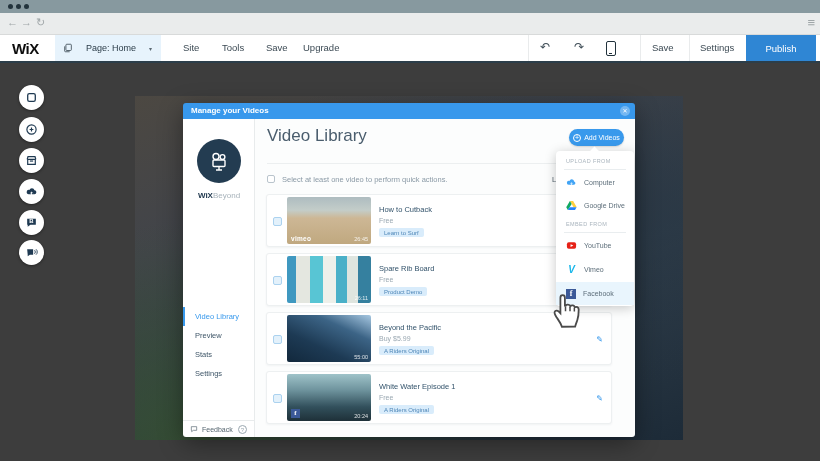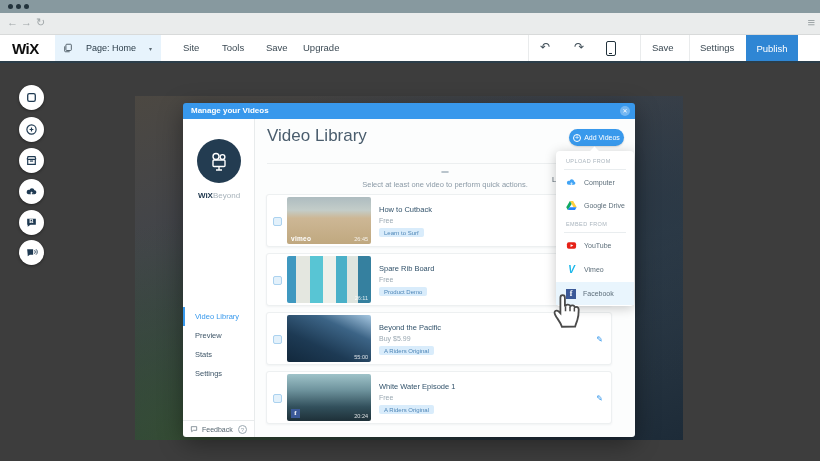--- a/index.html
+++ b/index.html
@@ -21,21 +21,21 @@
   .editorbar { left:0; top:35px; width:820px; height:28px; background:#fff; border-bottom:2px solid #2c3e4a; }
   .wixlogo { left:12px; top:5px; font-size:15px; font-weight:bold; color:#0d0d0d; letter-spacing:-0.5px; }
   .pagebox { left:55px; top:0; width:106px; height:26px; background:#e7f3fc; display:flex; align-items:center; gap:5px; padding-left:8px; cursor:pointer; }
   .pagebox span { font-size:9px; color:#2b3c48;padding-left:8px; }
   .menuitem { top:7px; font-size:9.5px; color:#3c4a54; cursor:pointer; }
   .vsep { top:0; width:1px; height:26px; background:#e9ebec; }
   .tbicon { top:5px; font-size:12px; color:#3f4d57; cursor:pointer; }
   .phone { left:606px; top:6px; width:10px; height:15px; border:1.5px solid #22323c; border-radius:2px; }
   .phone:after { content:""; position:absolute; left:2px; bottom:1px; width:3px; height:1.5px; background:#22323c; }
   .tbtext { top:7px; font-size:9.5px; color:#3c4a54; cursor:pointer; }
-  .publishbtn { left:746px; top:0; width:52px; height:26px; background:#2f86d4; color:#fff; font-size:9.5px; display:flex; align-items:center; justify-content:center; cursor:pointer; }
+  .publishbtn { left:746px; top:0; width:70px; height:26px; background:#2f86d4; color:#fff; font-size:9.5px; display:flex; align-items:center; justify-content:center; cursor:pointer; }
 
   
   .canvas { left:0; top:63px; width:820px; height:398px; background:#3d3d3d; }
   .photo { left:135px; top:96px; width:548px; height:344px;
     background:
       radial-gradient(ellipse at 12% 100%, rgba(56,84,44,.75), rgba(56,84,44,0) 45%),
       radial-gradient(ellipse at 90% 30%, rgba(38,52,66,.6), rgba(38,52,66,0) 55%),
       linear-gradient(160deg, #4c4842 0%, #41444a 30%, #2f3d49 60%, #1d2b38 100%); }
 
   
@@ -60,21 +60,21 @@
   .sidefoot { left:0; bottom:0; width:71px; height:17px; border-top:1px solid #e8ebec; display:flex; align-items:center; padding:0 7px; gap:4px; }
   .sidefoot .fb-label { font-size:7px; color:#55656f; cursor:pointer; }
   .helpcircle { margin-left:auto; width:9px; height:9px; border:1px solid #9aa7b0; border-radius:50%; font-size:6px; color:#9aa7b0; text-align:center; line-height:8px; cursor:pointer; }
 
   .modal-main { left:72px; top:16px; width:380px; height:318px; background:#fcfdfd; border-radius:0 0 3px 0; }
   .vl-heading { left:12px; top:7px; font-size:17px; color:#4a5d6d; }
   .vl-sub { left:13px; top:31px; font-size:7.5px; color:#9dabb6; }
   .addbtn { left:314px; top:10px; width:55px; height:17px; background:#3899ec; border-radius:9px; color:#fff; display:flex; align-items:center; justify-content:center; gap:3px; font-size:7px; cursor:pointer; box-shadow:0 1px 2px rgba(0,0,0,.15); }
   .addbtn .pl { width:8px; height:8px; border:1px solid #fff; border-radius:50%; font-size:7px; line-height:6px; text-align:center; }
   .vl-divider { left:12px; top:44px; width:356px; height:1px; background:#eceff0; }
-  .quickbar { left:12px; top:52px; width:356px; height:16px; display:flex; align-items:center; gap:7px;flex-direction:column; }
+  .quickbar { left:12px; top:52px; width:356px; height:16px; display:flex; align-items:center; gap:7px; }
   .qcheck { width:8px; height:8px; border:1px solid #b9c4cc; border-radius:2px; background:#fff; cursor:pointer; }
   .qlabel { font-size:7.5px; color:#8b9aa6; }
   .sortlabel { left:297px; top:56px; font-size:7.5px; color:#55656f; cursor:pointer; }
 
   .vrow { left:11px; width:346px; height:53px; background:#fff; border:1px solid #edf0f1; border-radius:3px; box-shadow:0 1px 2px rgba(40,60,80,.05); cursor:pointer; }
   .vcheck { left:6px; top:22px; width:9px; height:9px; background:#e3f1fb; border:1px solid #abd2ef; border-radius:2px; cursor:pointer; }
   .vthumb { left:20px; top:2px; width:84px; height:47px; border-radius:2px; overflow:hidden; }
   .vdur { right:3px; bottom:2px; font-size:5.5px; color:rgba(255,255,255,.85); }
   .vwatermark { left:4px; bottom:2px; font-size:6.5px; font-weight:bold; color:#fff; letter-spacing:.3px; }
   .fbsquare { left:4px; bottom:3px; width:9px; height:9px; background:#3b5998; color:#fff; font-size:7px; font-weight:bold; text-align:center; line-height:9px; font-family:"Liberation Serif",serif; }

